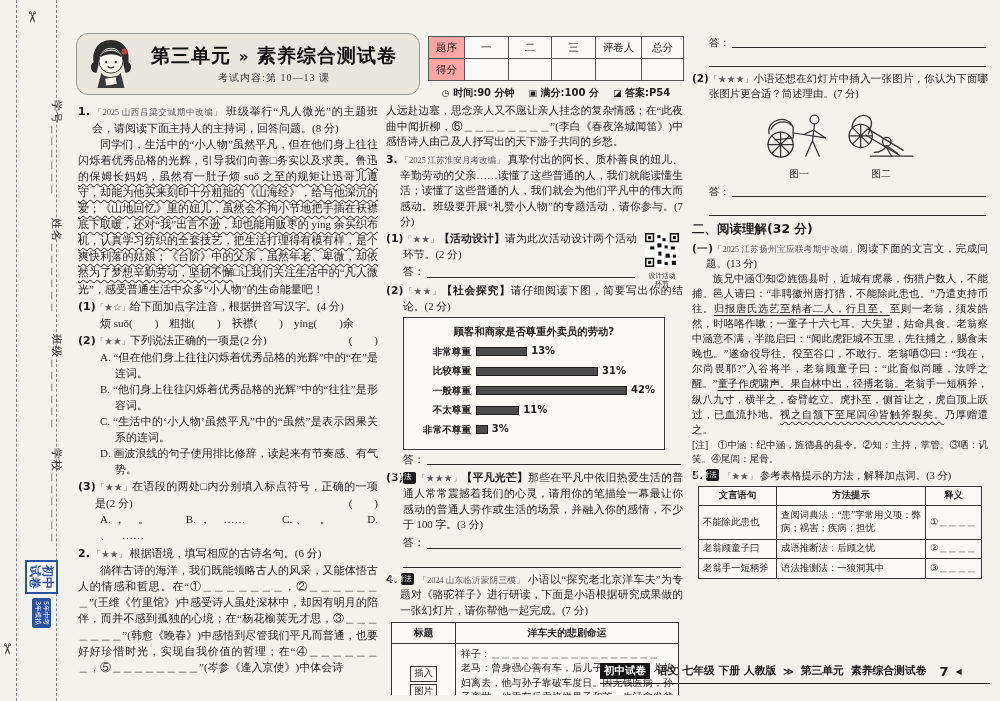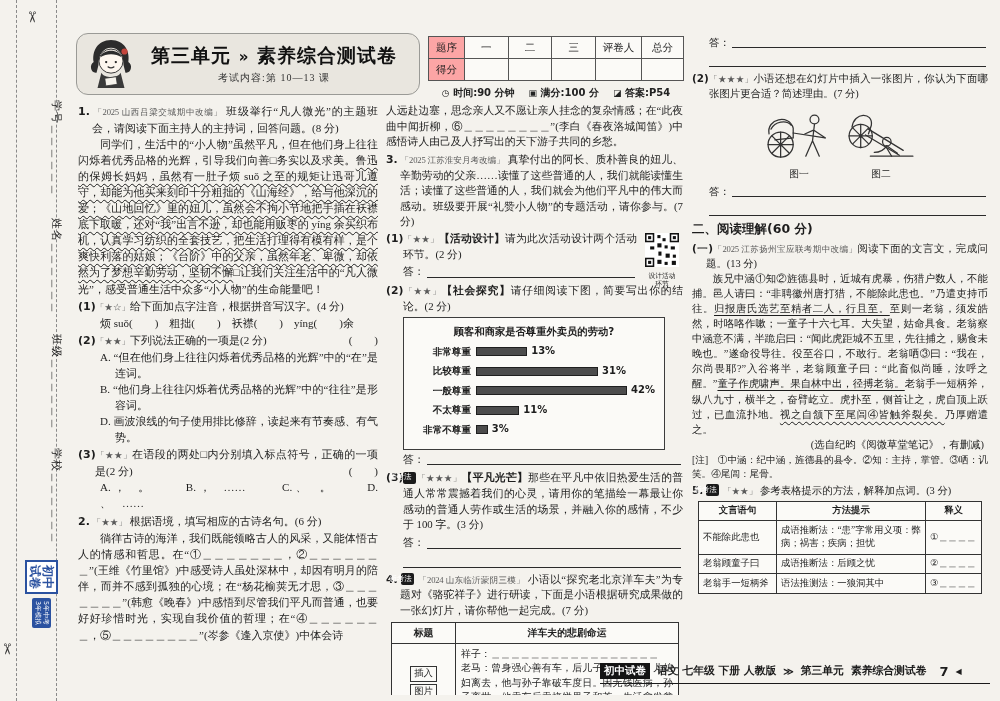--- a/index.html
+++ b/index.html
@@ -205,20 +205,21 @@
     <span class="qnum">(1)</span><span class="stars">「★☆」</span><span>给下面加点字注音，根据拼音写汉字。(4 分)</span>
   </div>
   <div class="optline">烦 suǒ(　　)　粗拙(　　)　袄襟(　　)　yíng(　　)余</div>
 
   <div class="sub">
     <span class="qnum">(2)</span><span class="stars">「★★」</span><span>下列说法正确的一项是(2 分)</span>
     <span class="paren-right">(　　)</span>
   </div>
   <div class="opt">A. “但在他们身上往往闪烁着优秀品格的光辉”中的“在”是连词。</div>
   <div class="opt">B. “他们身上往往闪烁着优秀品格的光辉”中的“往往”是形容词。</div>
+  <div class="opt">C. “生活中的‘小人物’虽然平凡”中的“虽然”是表示因果关系的连词。</div>
   <div class="opt">D. 画波浪线的句子使用排比修辞，读起来有节奏感、有气势。</div>
 
   <div class="sub">
     <span class="qnum">(3)</span><span class="stars">「★★」</span><span>在语段的两处□内分别填入标点符号，正确的一项是(2 分)</span>
     <span class="paren-right">(　　)</span>
   </div>
   <div class="optline">A. ，　。　　　B. ，　……　　　C. 、　。　　　D. 、　……</div>
 
   <div class="qpara" style="margin-top:2px">
     <span class="qnum">2.</span>
@@ -399,49 +400,48 @@
       </svg>
       <div class="fig-cap">图二</div>
     </div>
   </div>
   <div class="ansline">
     <span>答：</span>
       <span class="aline"></span>
   </div>
   <div class="fullline"></div>
 
-  <div class="sec-title">二、阅读理解(60 分)</div>
+  <div class="sec-title">二、阅读理解(32 分)</div>
 
   <div class="qpara">
     <span class="qnum">(一)</span><span class="tag">「2025 江苏扬州宝应联考期中改编」</span><span>阅读下面的文言文，完成问题。(13 分)</span>
   </div>
 
   <p class="indent">
     <span>族兄中涵①知②旌德县时，近城有虎暴，伤猎户数人，不能捕。邑人请曰：“非聘徽州唐打猎，不能除此患也。”乃遣吏持币往。</span><span class="ul">归报唐氏选艺至精者二人，行且至。</span><span>至则一老翁，须发皓然，时咯咯作嗽；一童子十六七耳。大失望，姑命具食。老翁察中涵意不满，半跪启曰：“闻此虎距城不五里，先往捕之，赐食未晚也。”遂命役导往。役至谷口，不敢行。老翁哂③曰：“我在，尔尚畏耶?”入谷将半，老翁顾童子曰：“此畜似尚睡，汝呼之醒。”</span><span class="ul">童子作虎啸声。果自林中出，径搏老翁。</span><span>老翁手一短柄斧，纵八九寸，横半之，奋臂屹立。虎扑至，侧首让之，虎自顶上跃过，已血流扑地。</span><span class="wavy">视之自颔下至尾闾④皆触斧裂矣。</span><span>乃厚赠遣之。</span>
   </p>
-  <div class="src-line">(选自纪昀《阅微草堂笔记》，有删减)</div>
   <div class="notes">[注]　①中涵：纪中涵，旌德县的县令。②知：主持，掌管。③哂：讥笑。④尾闾：尾骨。</div>
 
   <div class="qpara" style="margin-top:2px">
     <span class="qnum">5.</span>
     <span class="nbadge">新考法</span>
     <span class="stars">「★★」</span>
     <span>参考表格提示的方法，解释加点词。(3 分)</span>
   </div>
 
   <table class="mtable">
     <tbody>
         <tr>
       <th class="mt-c1">文言语句</th>
       <th>方法提示</th>
       <th class="mt-c3">释义</th>
     </tr>
     <tr>
       <td>不能除此患也</td>
-          <td>成语推断法：“患”字常用义项：弊病；祸害；疾病；担忧</td>
+          <td>查阅词典法：“患”字常用义项：弊病；祸害；疾病；担忧</td>
           <td>①＿＿＿＿</td>
     </tr>
     <tr>
       <td>老翁顾童子曰</td>
           <td>成语推断法：后顾之忧</td>
           <td>②＿＿＿＿</td>
     </tr>
     <tr>
       <td>老翁手一短柄斧</td>
           <td>语法推测法：一狼洞其中</td>

